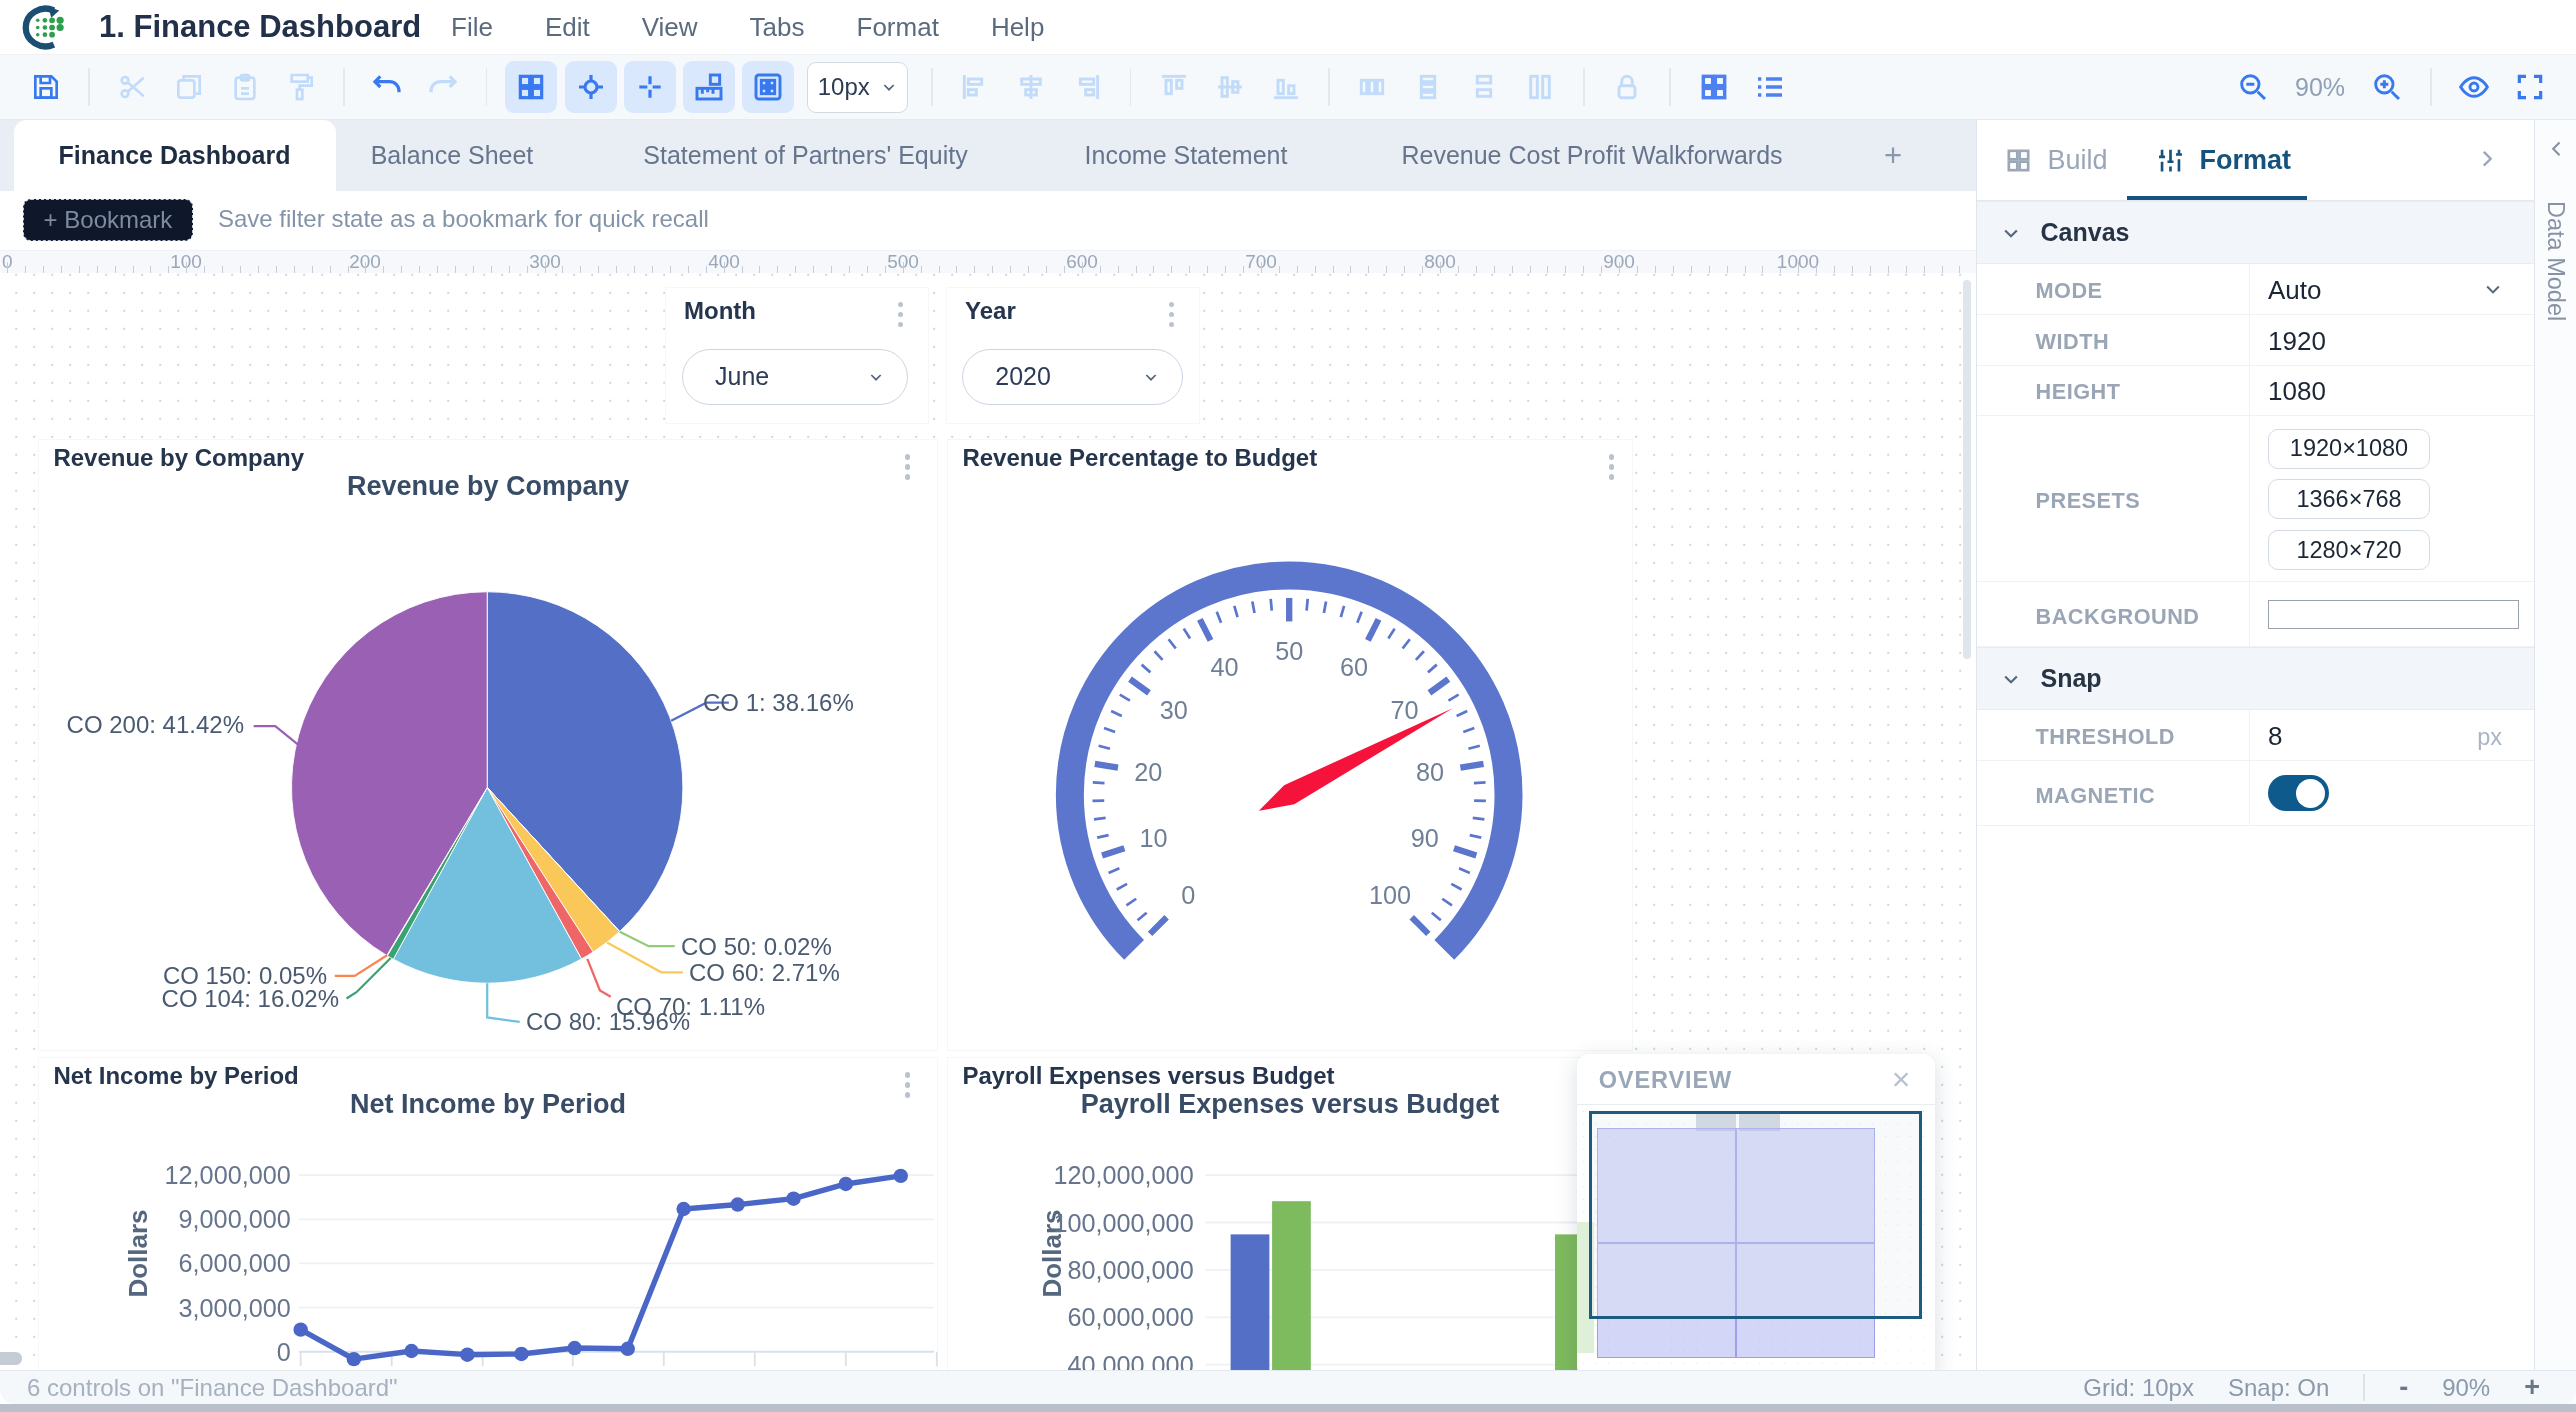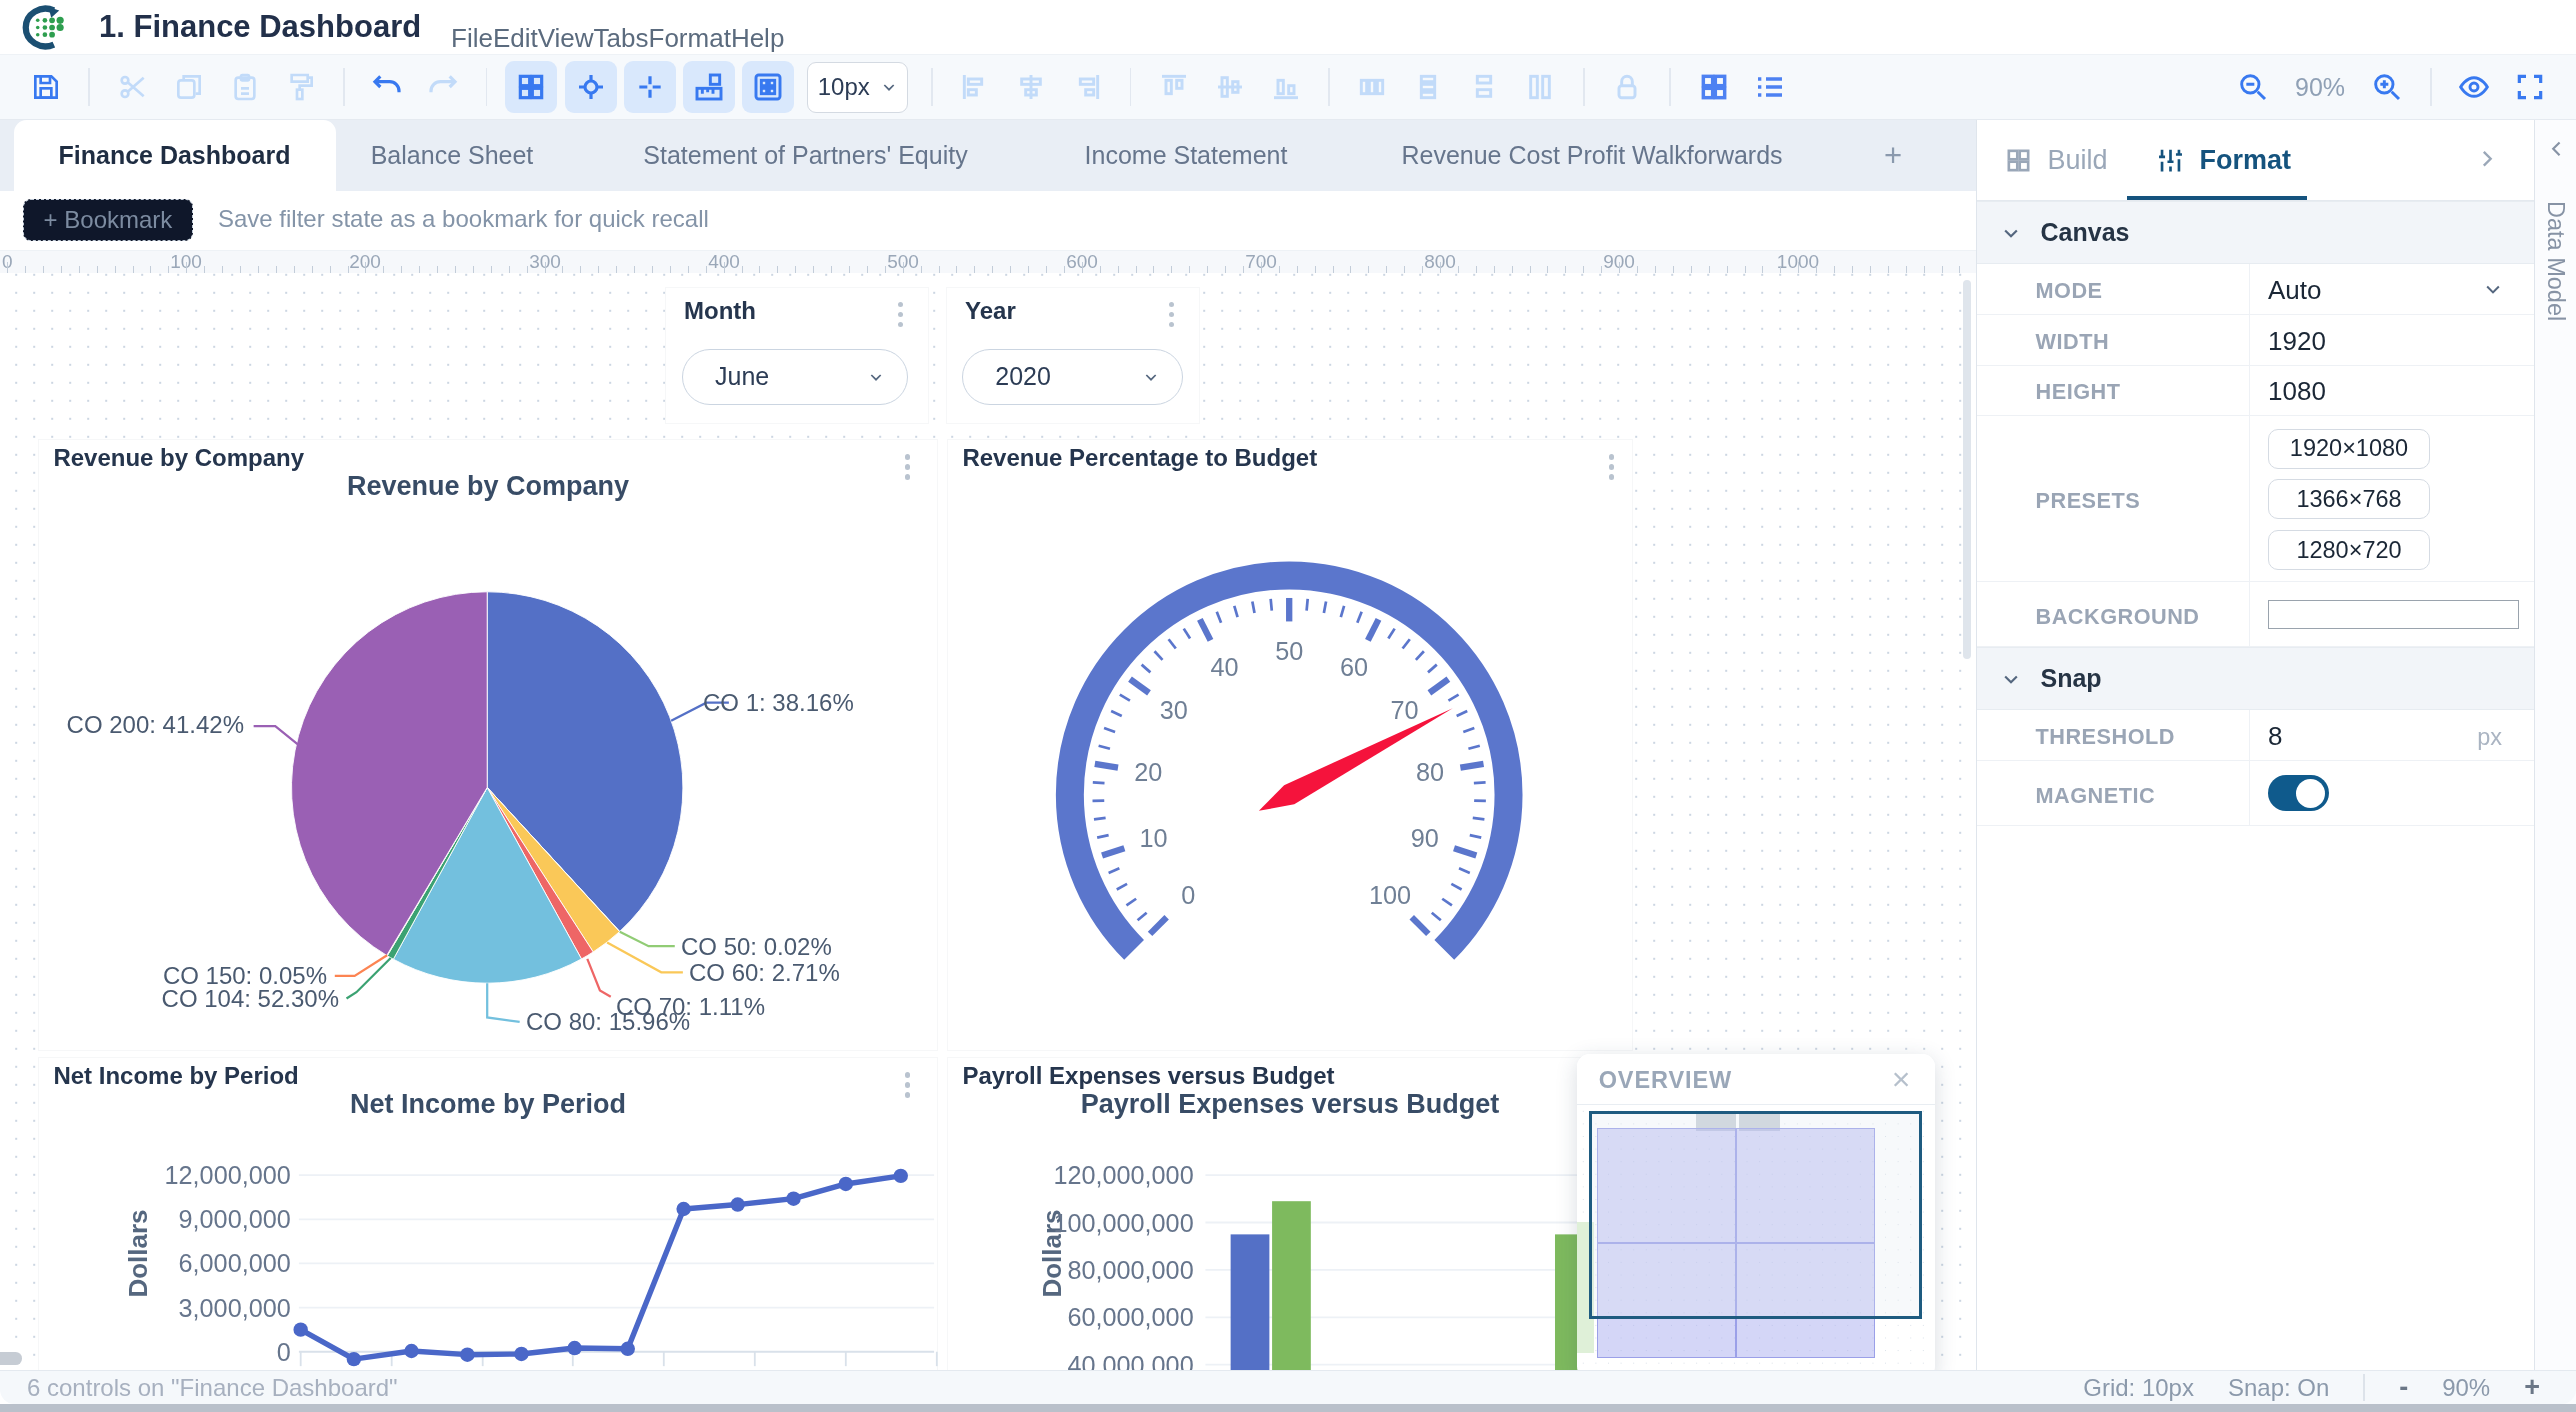--- a/index.html
+++ b/index.html
@@ -6,21 +6,21 @@
   #screen{position:relative;width:2576px;height:1413px;background:#ffffff;overflow:hidden;
           font-family:"Liberation Sans",sans-serif;color:#2c3c55;}
   [data-interactable]{box-sizing:border-box;}
   svg{display:block;}
   svg text{font-family:"Liberation Sans",sans-serif;}
 
   
   .menubar{position:absolute;left:0;top:0;width:2576px;height:54px;background:#fff;display:flex;align-items:center;}
   .logo{position:absolute;left:18px;top:4.5px;width:52px;height:45px;}
   .apptitle{position:absolute;left:99px;top:9px;font-size:31px;font-weight:bold;color:#22304a;}
-  .menus{position:absolute;left:451px;top:0;height:54px;display:flex;align-items:flex-end;}
+  .menus{position:absolute;left:451px;top:0;height:54px;display:flex;align-items:center;gap:52px;}
   .menu-item{font-size:26px;color:#5b6b7e;cursor:default;}
 
   
   .toolbar{position:absolute;left:0;top:54px;width:2576px;height:66px;background:#f6f9fc;
            border-top:0.9px solid #eef2f6;border-bottom:0.9px solid #e5eaf0;display:flex;align-items:center;padding-left:18px;}
   .tbtn{width:56px;height:54px;display:flex;align-items:center;justify-content:center;border-radius:9px;}
   .tbtn svg{width:32px;height:32px;}
   .on{color:#3879f0;} .off{color:#c2dbf9;} .on2{color:#4d81f2;}
   .hl{background:#d9e8fc;width:52px;height:52px;margin:0 3.6px;}
   .tsep{width:1.8px;height:38px;background:#e2e8f0;margin:0 14.4px;}
@@ -545,21 +545,21 @@
           <polyline stroke="#3ba272" points="390,574 352,612 341,619"></polyline>
           <polyline stroke="#fc8452" points="386,571 350,594 328,594"></polyline>
           <polyline stroke="#9a60b4" points="288,338 262,317 238,317"></polyline>
         </g>
       </svg>
       <div class="plabel" style="left:664px;top:249px;" data-interactable="false">CO 1: 38.16%</div>
       <div class="plabel" style="left:642px;top:493px;" data-interactable="false">CO 50: 0.02%</div>
       <div class="plabel" style="left:650px;top:519px;" data-interactable="false">CO 60: 2.71%</div>
       <div class="plabel" style="left:577px;top:553px;" data-interactable="false">CO 70: 1.11%</div>
       <div class="plabel" style="left:487px;top:568px;" data-interactable="false">CO 80: 15.96%</div>
-      <div class="plabel" style="right:598px;top:545px;" data-interactable="false">CO 104: 52.30%</div>
+      <div class="plabel" style="right:598px;top:545px;" data-interactable="false">CO 104: 16.02%</div>
       <div class="plabel" style="right:610px;top:522px;" data-interactable="false">CO 150: 0.05%</div>
       <div class="plabel" style="right:693px;top:271px;" data-interactable="false">CO 200: 41.42%</div>
     </div>
 
     <div class="card" style="left:947px;top:166px;width:686px;height:612px;" data-interactable="true">
       <div class="whead" data-interactable="false">Revenue Percentage to Budget</div>
       <span class="kebab" style="right:18px;" data-interactable="true"></span>
       <svg data-interactable="false" width="686" height="612" viewBox="0 0 760 678" style="position:absolute;left:0;top:0;">
           <path d="M206.1730521716689,564.8269478283311 A243,243 0 1 1 549.8269478283311,564.8269478283311" fill="none" stroke="#5b76cc" stroke-width="31"></path>
           <line x1="223.85072170133262" y1="547.1492782986674" x2="242.23549801218286" y2="528.7645019878171" stroke="#5b76cc" stroke-width="7"></line>

